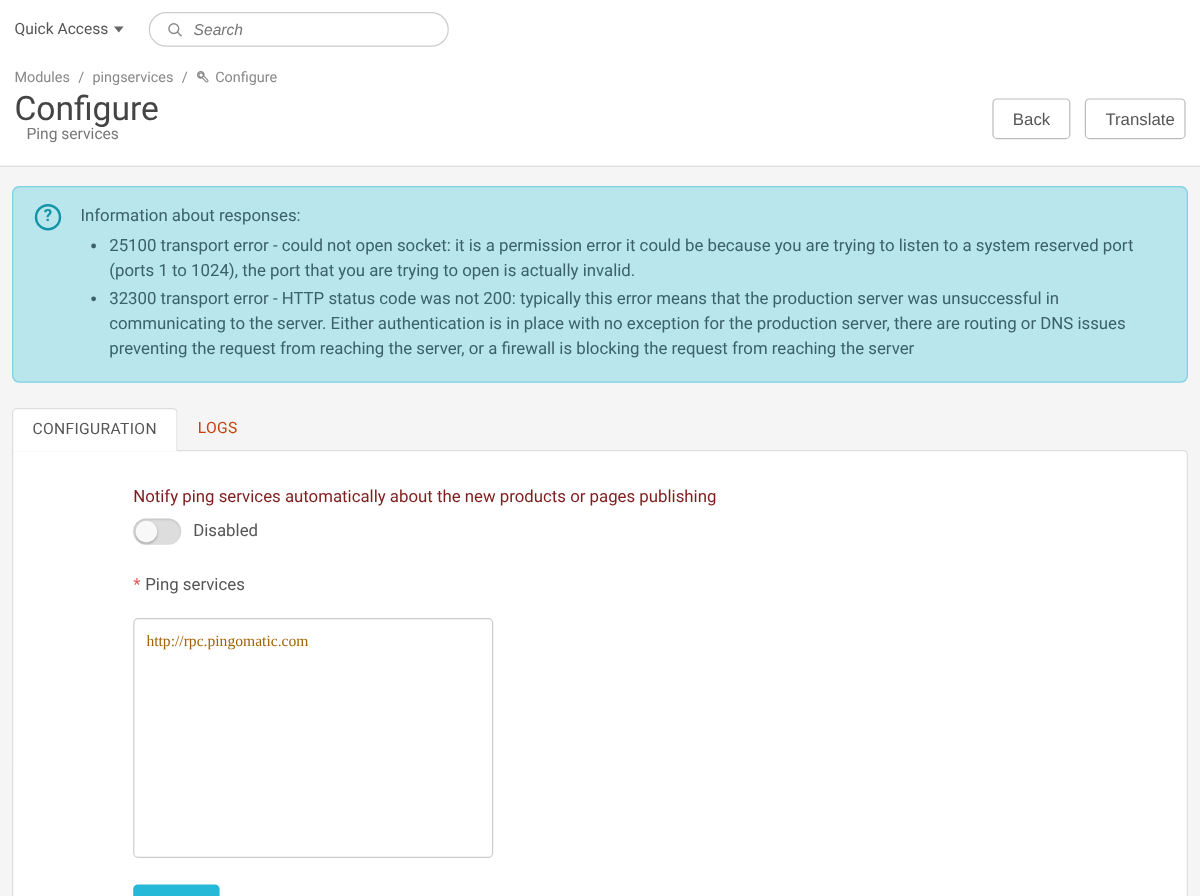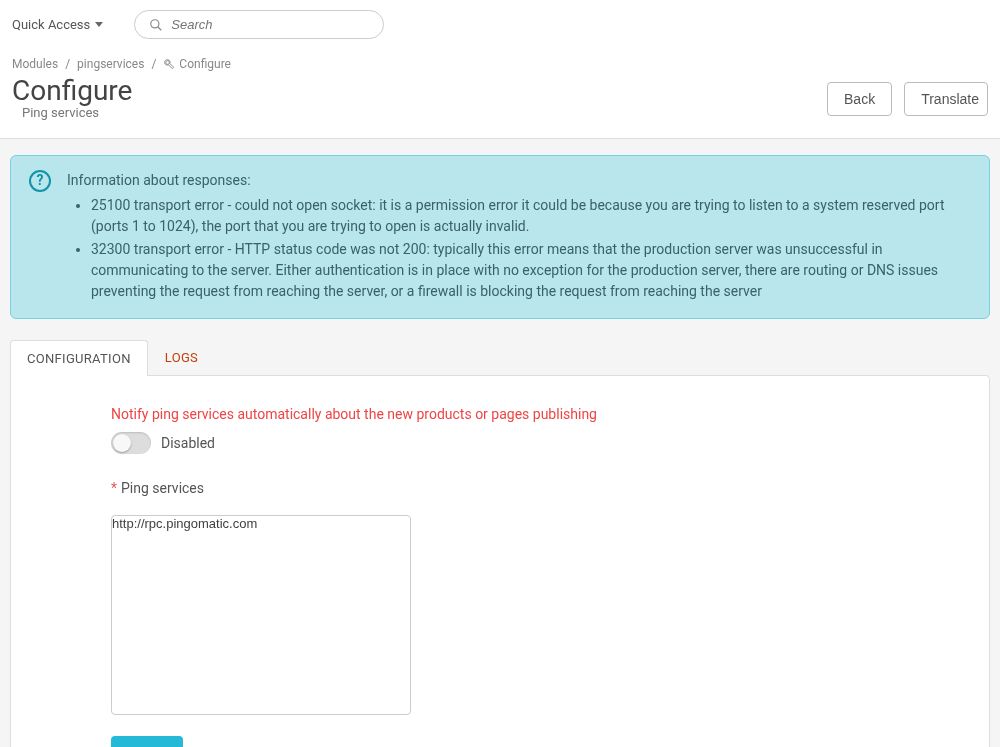--- a/index.html
+++ b/index.html
@@ -11,21 +11,21 @@
     width: 1000px;
     overflow-x: hidden;
   }
 
   
   .topbar {
     background: #fff;
     padding: 10px 10px 10px 12px;
     display: flex;
     align-items: center;
-    gap: 31px;
+    gap: 21px;
   }
   .quick-access {
     display: inline-flex;
     align-items: center;
     color: #555;
     font-size: 13px;
     cursor: pointer;
     gap: 5px;
   }
   .caret-down-icon {
@@ -169,21 +169,21 @@
 
   
   .panel {
     background: #fff;
     border: 1px solid #ddd;
     border-radius: 0 4px 4px 4px;
     padding: 30px 90px 30px 100px;
   }
   .panel .lead {
     font-size: 14px;
-    color: #ef4444;
+    color: #7f1d1d;
     margin-bottom: 10px;
   }
 
   
   .toggle-row {
     display: flex;
     align-items: center;
     gap: 10px;
     margin-bottom: 26px;
   }
@@ -207,25 +207,26 @@
   .toggle-label { font-size: 14px; color: #555; }
 
   
   .field-label { font-size: 14px; color: #555; margin-bottom: 19px; }
   .field-label .req { color: #e05b5b; margin-right: 4px; }
   .panel textarea {
     width: 300px;
     height: 200px;
     border: 1px solid #ccc;
     border-radius: 4px;
-    font-size: 13px;
-    color: #404040;
+    padding: 10px;
+    font-size: 13px;
+    color: #a16207;
     resize: none;
     outline: none;
-    font-family: Liberation Sans, sans-serif;
+    font-family: Liberation Serif, serif;
   }
 
   
   .btn-save {
     margin-top: 18px;
     background: #25b9d7;
     border: none;
     color: #fff;
     font-size: 13px;
     font-weight: 600;

